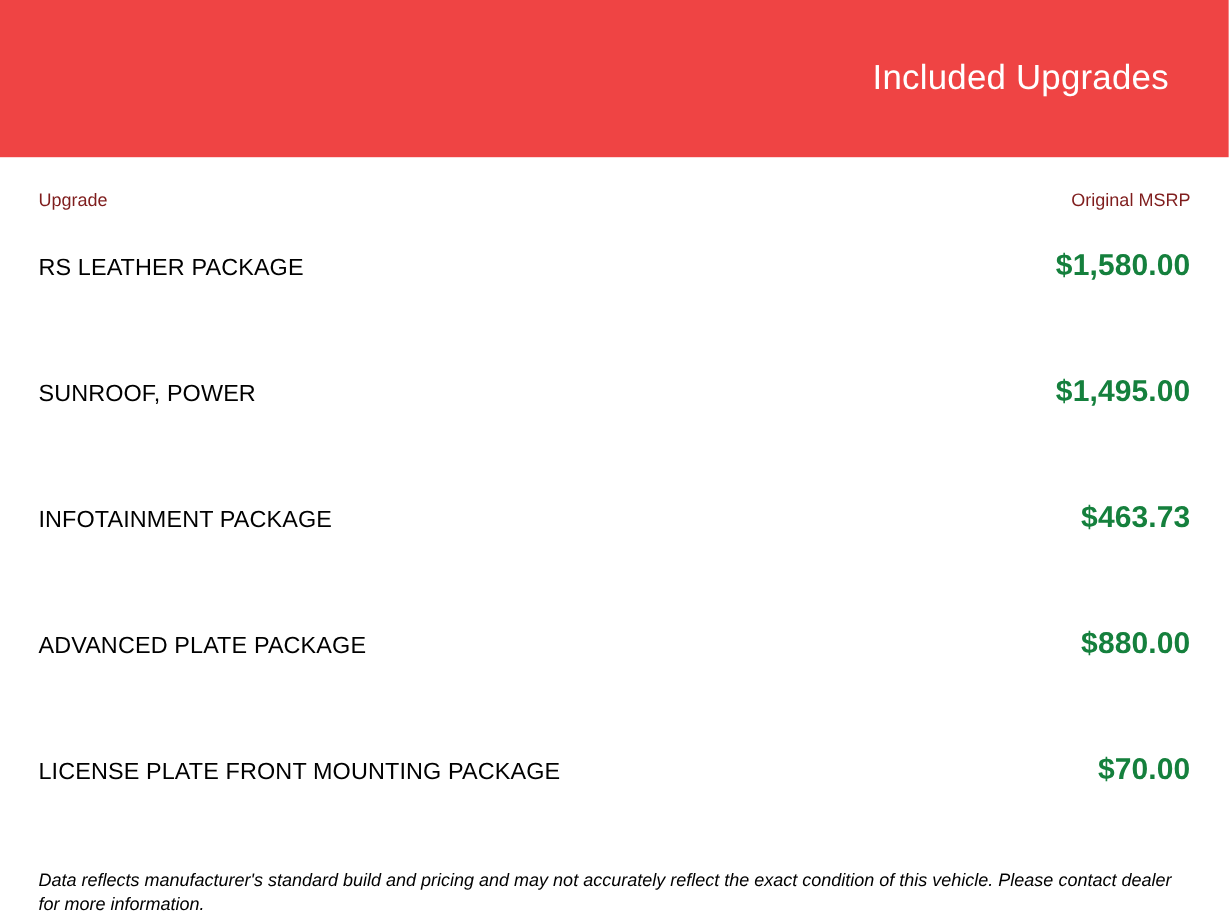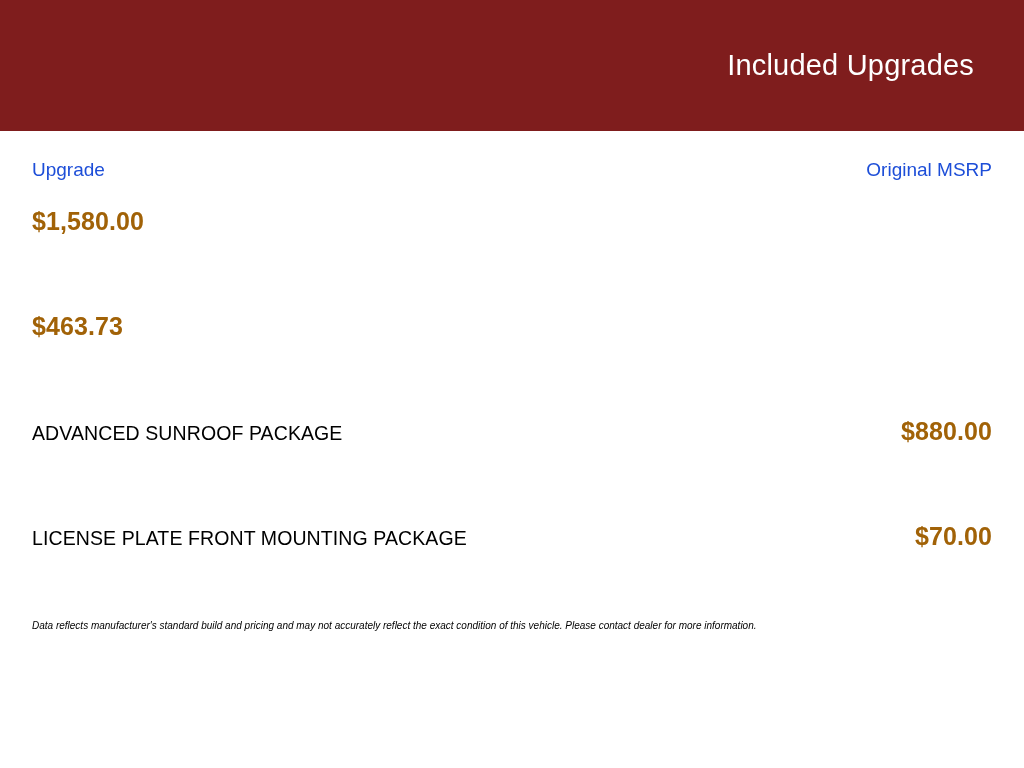--- a/index.html
+++ b/index.html
@@ -19,21 +19,21 @@
     width: 1024px;
     height: 768px;
     display: flex;
     flex-direction: column;
     background: #ffffff;
   }
 
   
   .header {
     height: 131px;
-    background: #7f1d1d;
+    background: #ef4444;
     display: flex;
     align-items: center;
     justify-content: flex-end;
     box-sizing: border-box;
     padding-right: 50px;
     flex: 0 0 auto;
   }
   .header-title {
     color: #ffffff;
     font-size: 29px;
@@ -53,22 +53,22 @@
 
   .col-head {
     display: flex;
     align-items: baseline;
     justify-content: space-between;
     height: 62px;
     padding-top: 28px;
     box-sizing: border-box;
   }
   .col-head .label {
-    font-size: 19px;
-    color: #1d4ed8;
+    font-size: 15px;
+    color: #7f1d1d;
     font-weight: 400;
   }
 
   .rows {
     display: flex;
     flex-direction: column;
   }
 
   .row {
     display: flex;
@@ -80,27 +80,27 @@
   }
   .row .name {
     font-size: 19.5px;
     font-weight: 400;
     color: #000000;
     letter-spacing: 0.1px;
   }
   .row .price {
     font-size: 25px;
     font-weight: 700;
-    color: #a16207;
+    color: #15803d;
     letter-spacing: 0.1px;
     white-space: nowrap;
   }
 
   .disclaimer {
-    font-size: 10px;
+    font-size: 15px;
     font-style: italic;
     color: #000000;
     line-height: 1.3;
     padding-top: 6px;
   }
 </style>
 </head>
 <body>
 
 <div class="page">
@@ -112,30 +112,36 @@
   <div class="content">
 
     <div class="col-head">
       <div class="label">Upgrade</div>
       <div class="label">Original MSRP</div>
     </div>
 
     <div class="rows">
 
       <div class="row">
+        <div class="name">RS LEATHER PACKAGE</div>
         <div class="price">$1,580.00</div>
       </div>
 
+      <div class="row">
+        <div class="name">SUNROOF, POWER</div>
+        <div class="price">$1,495.00</div>
+      </div>
 
       <div class="row">
+        <div class="name">INFOTAINMENT PACKAGE</div>
         <div class="price">$463.73</div>
       </div>
 
       <div class="row">
-        <div class="name">ADVANCED SUNROOF PACKAGE</div>
+        <div class="name">ADVANCED PLATE PACKAGE</div>
         <div class="price">$880.00</div>
       </div>
 
       <div class="row">
         <div class="name">LICENSE PLATE FRONT MOUNTING PACKAGE</div>
         <div class="price">$70.00</div>
       </div>
 
     </div>
 

